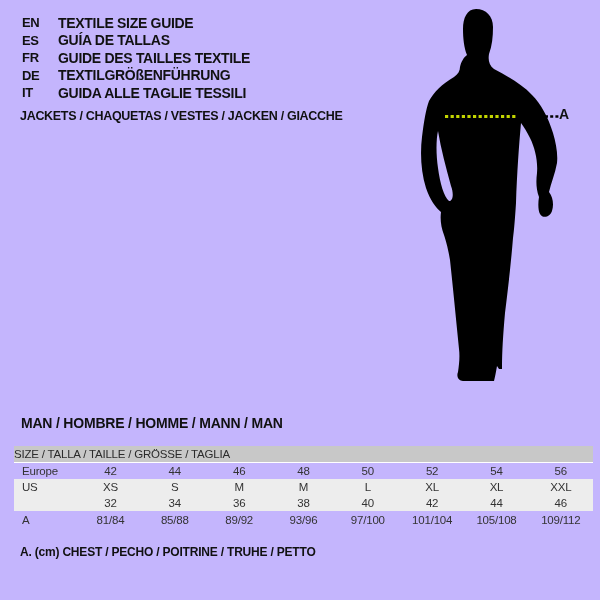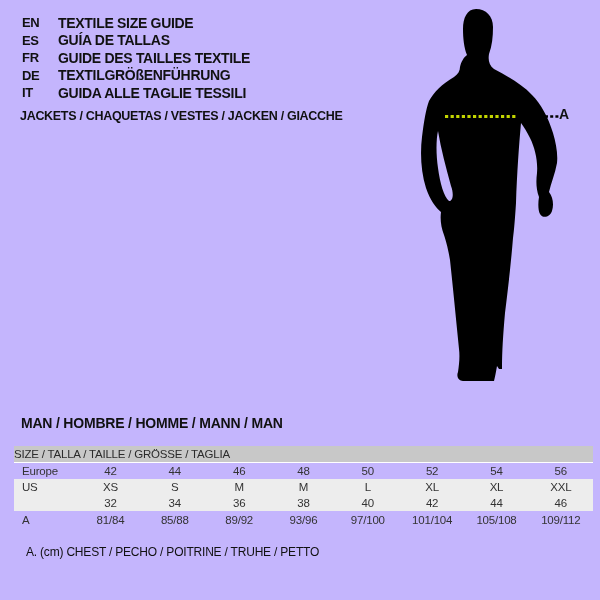--- a/index.html
+++ b/index.html
@@ -36,21 +36,21 @@
   }
   .size-table td{padding:0;text-align:center;vertical-align:middle;height:16px;}
   .size-table td.rowlabel{text-align:left;padding-left:8px;width:70px;}
   .size-table tr.thead td{
     background:var(--headerBg);text-align:left;height:16px;
     border-bottom:1px solid #fff;color:#2b2b2b;
   }
   .size-table tr.band td{background:var(--bandBg);margin-top:46px;}
   .size-table tr.tall td{height:17px;}
   
-  .footnote{position:absolute;left:20px;top:545px;font-size:12px;font-weight:400;letter-spacing:-0.2px;white-space:nowrap;margin-left:6px;}
+  .footnote{position:absolute;left:20px;top:545px;font-size:12px;font-weight:700;letter-spacing:-0.2px;white-space:nowrap;}
 </style>
 </head>
 <body>
 
 <div id="screen">
 
   <div class="lang-block">
     <div class="lang-row">
       <span class="lang-code">EN</span>
       <span class="lang-label">TEXTILE SIZE GUIDE</span>

